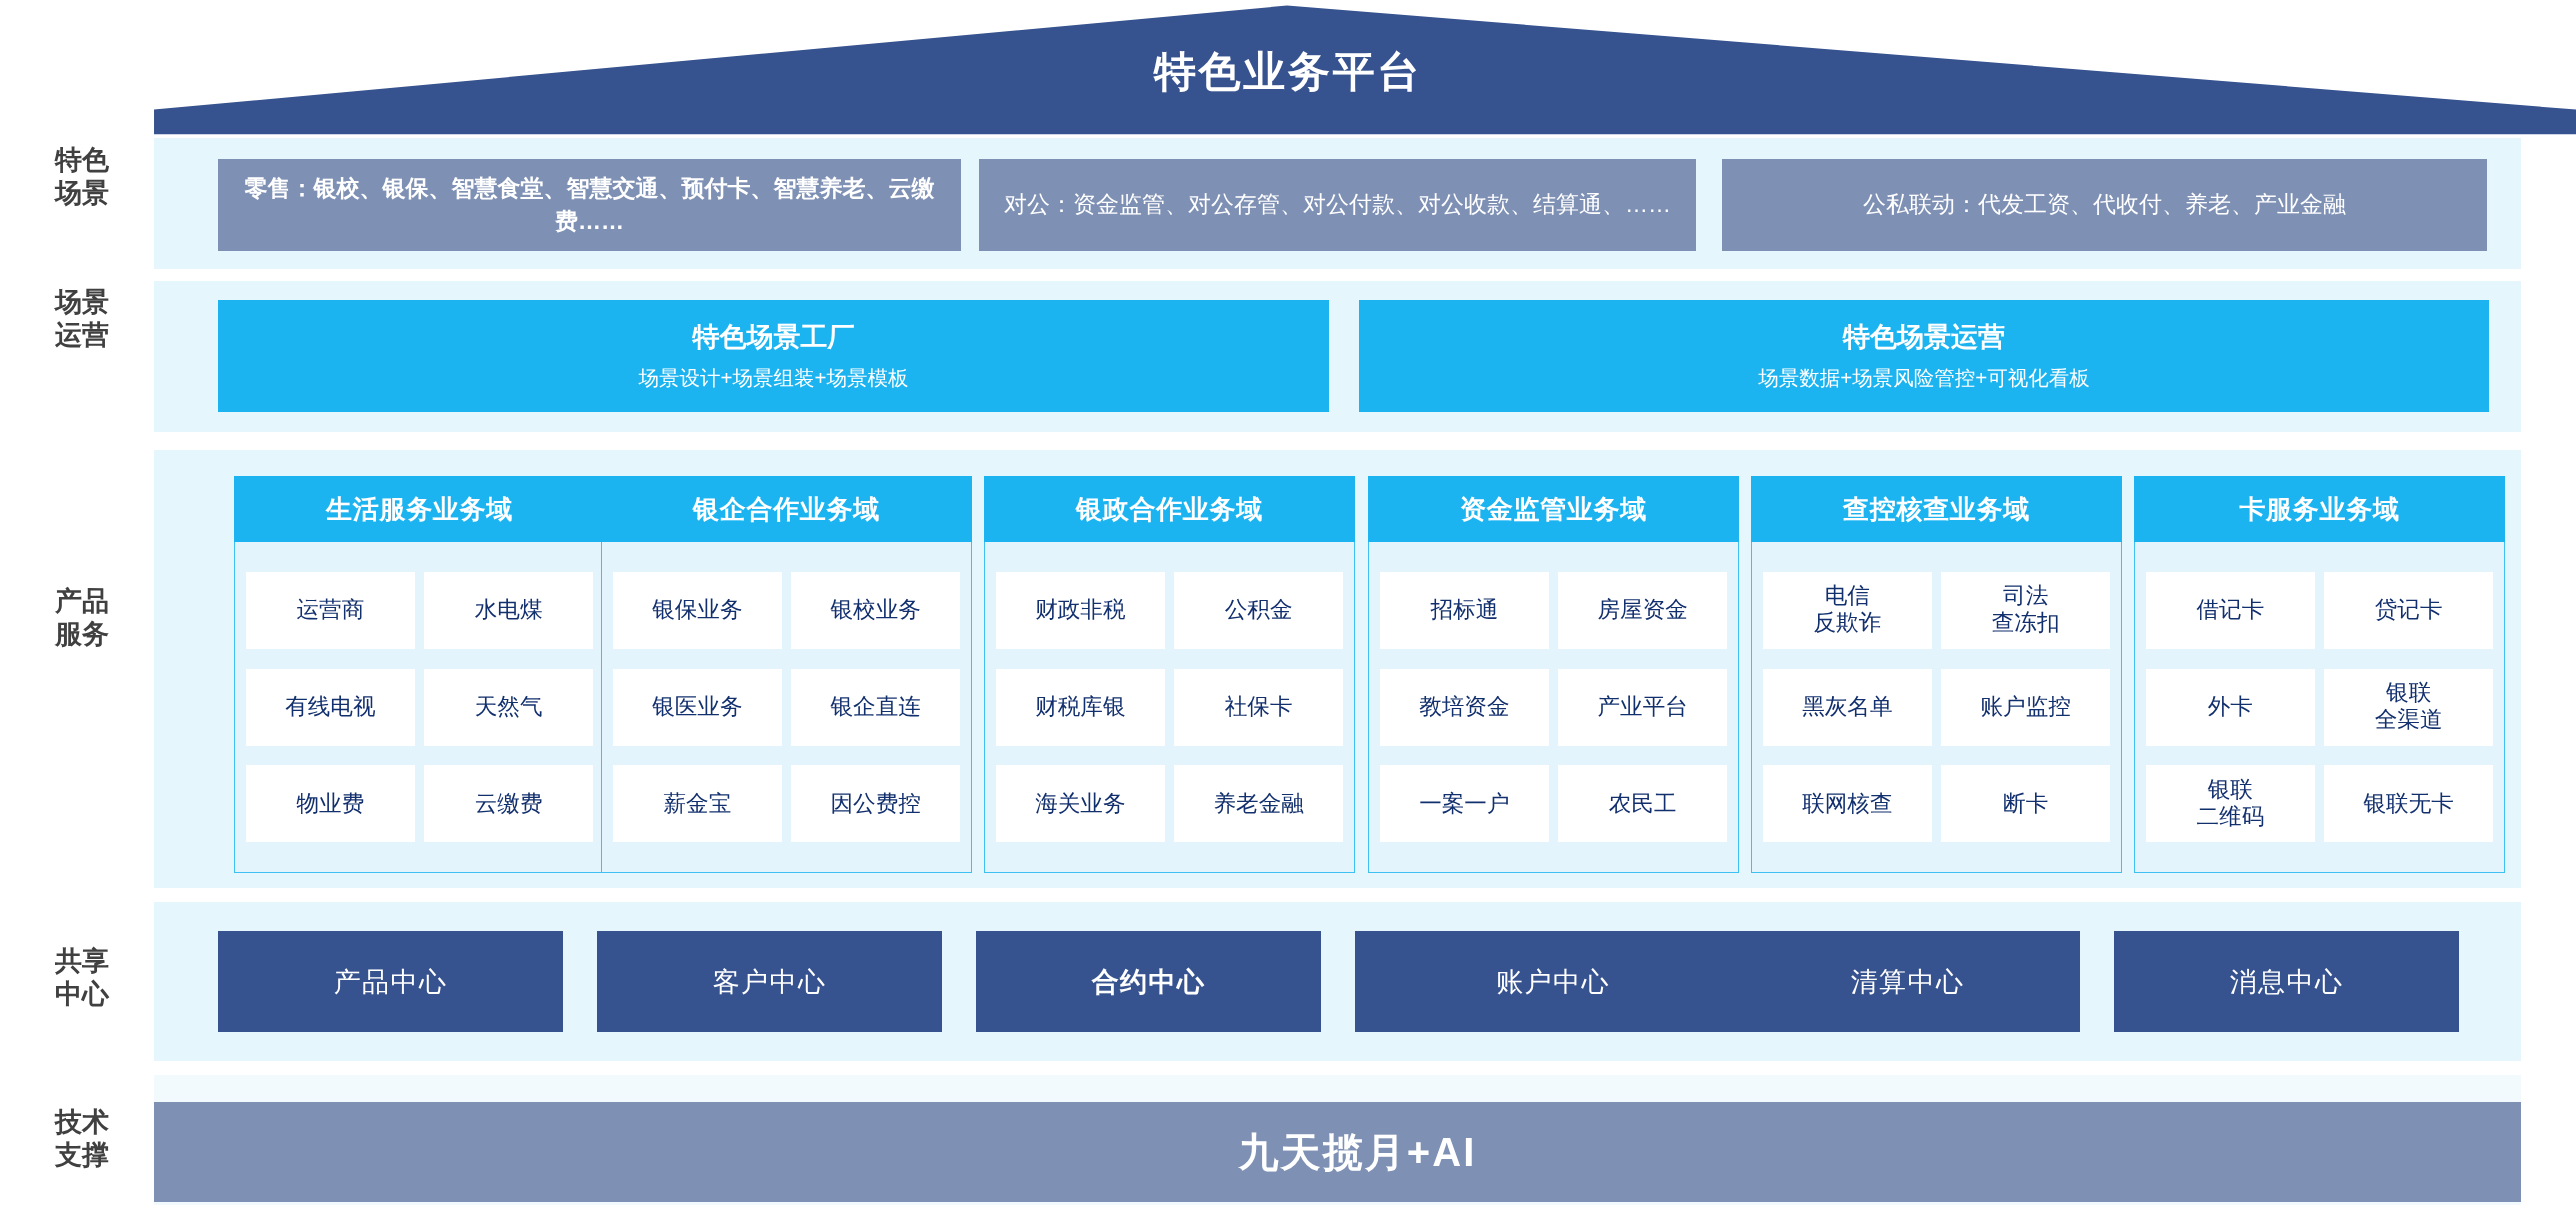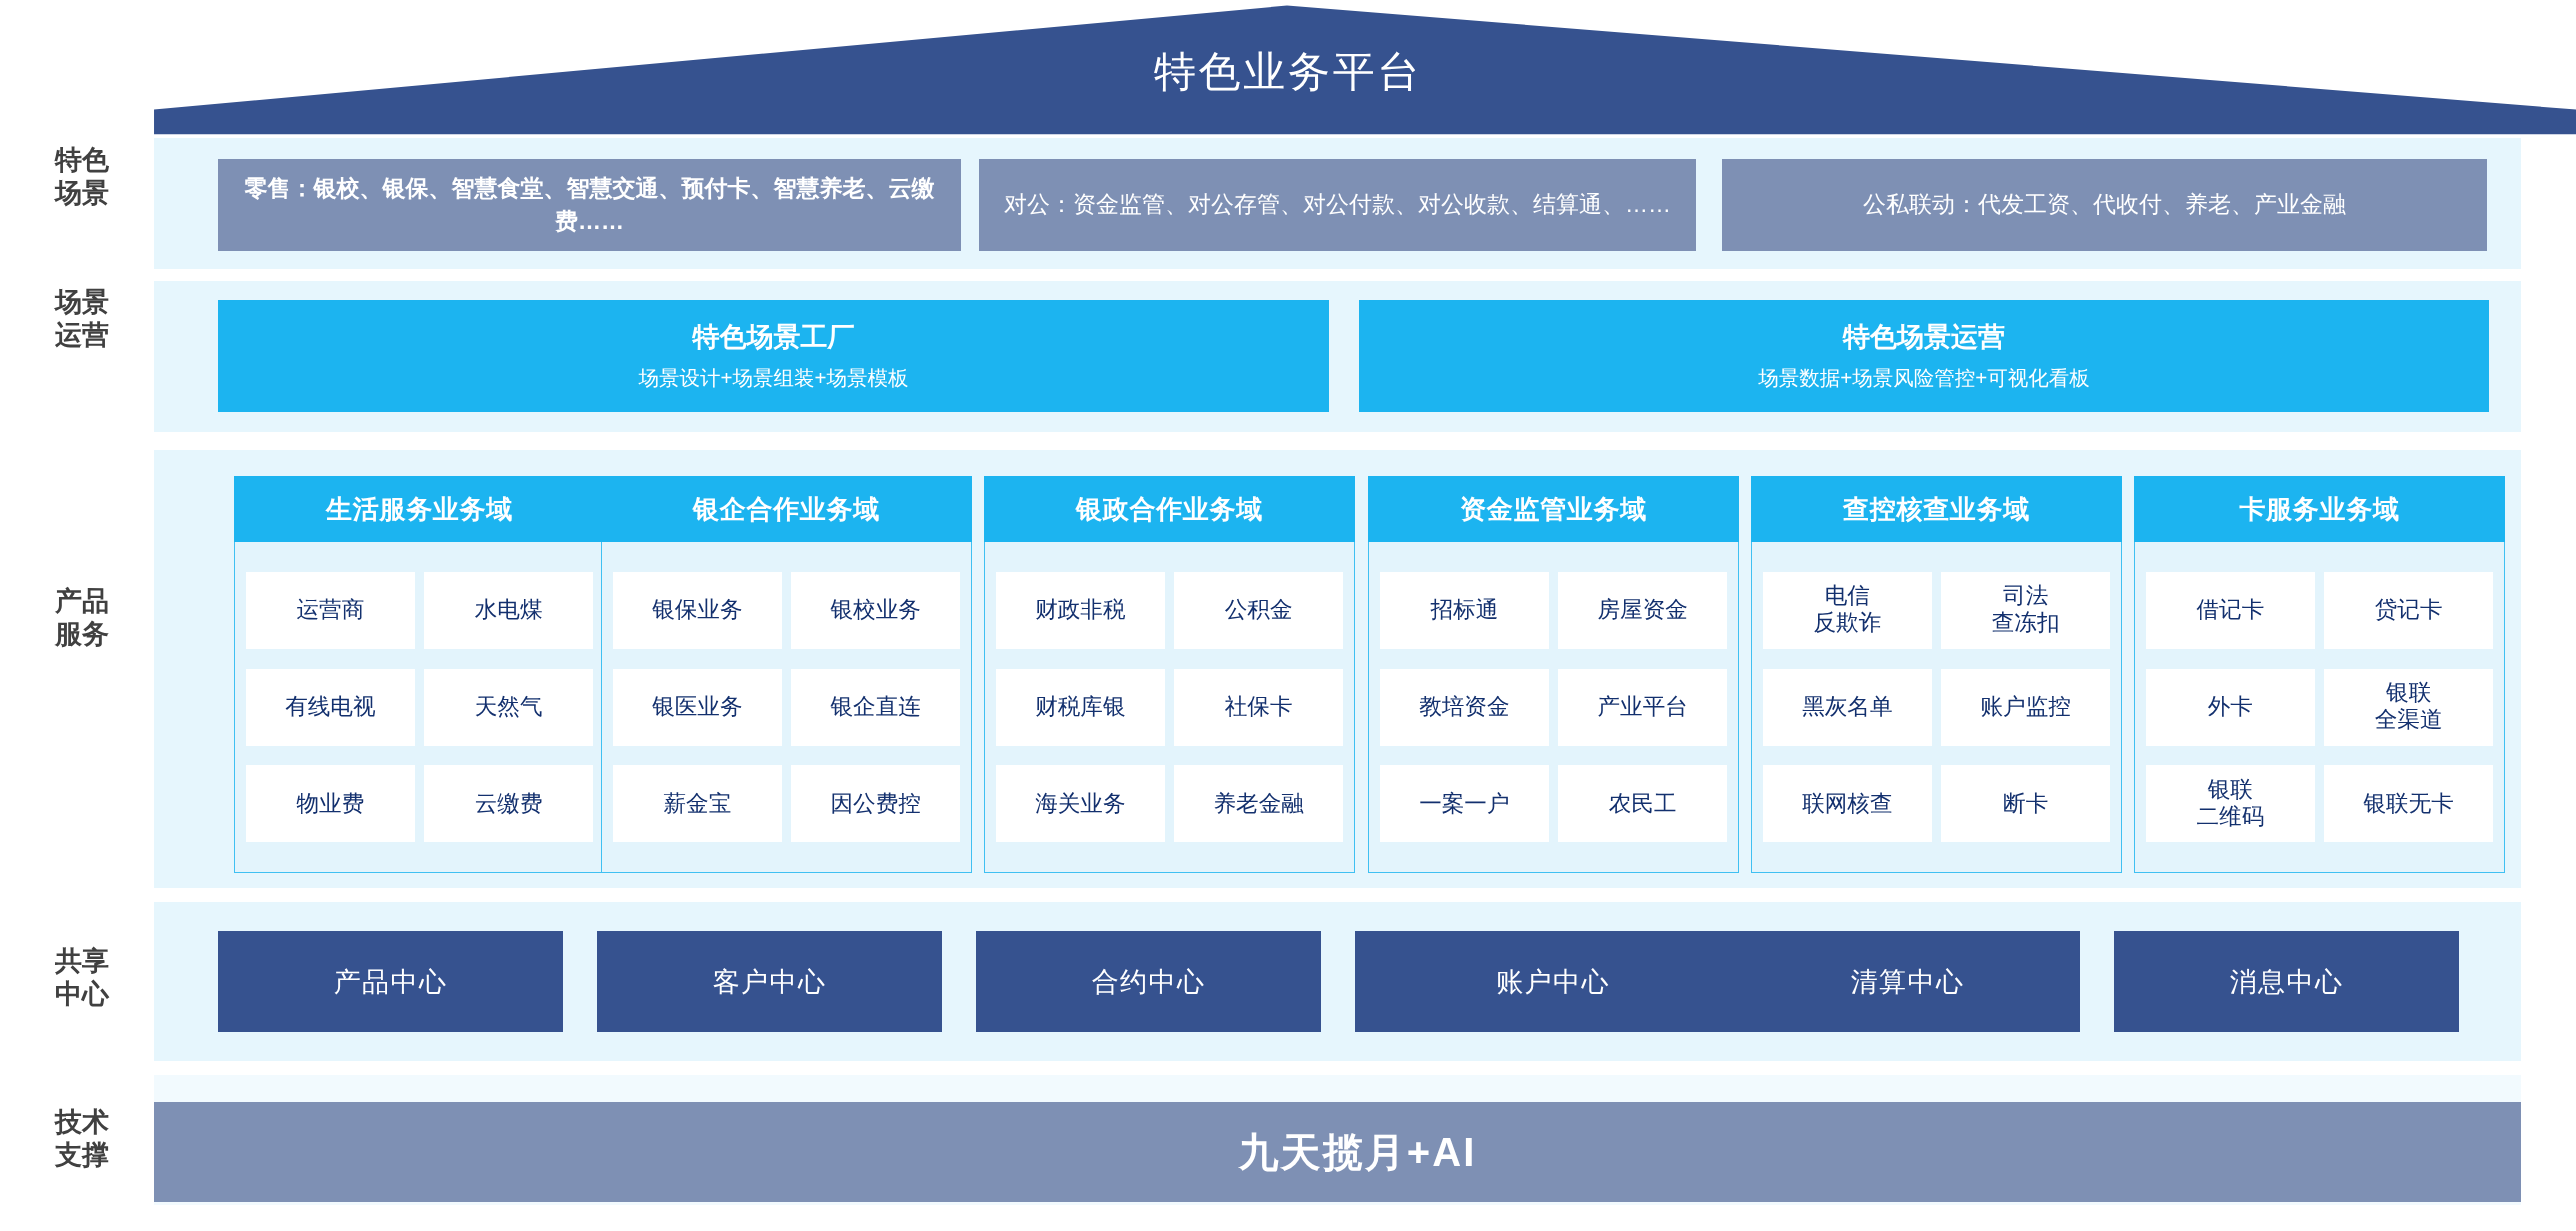--- a/index.html
+++ b/index.html
@@ -10,21 +10,21 @@
     overflow: hidden;
   }
   .page { position: relative; width: 2576px; height: 1232px; background: #fff; }
 
   
   .roof-wrap { position: absolute; left: 0; top: 0; width: 2576px; height: 137px; }
   .roof-svg { position: absolute; left: 0; top: 0; }
   .roof-title {
     position: absolute; left: 0; top: 34px; width: 2576px;
     text-align: center; color: #ffffff;
-    font-size: 42px; font-weight: normal; letter-spacing: 2.7px;
+    font-size: 42px; font-weight: bold; letter-spacing: 2.7px;
     line-height: 75px;
   }
 
   
   .rowlabel {
     position: absolute; left: 20.5px; width: 123px;
     text-align: center; color: #404040;
     font-size: 27px; font-weight: bold; line-height: 1.24;
   }
 
@@ -231,21 +231,21 @@
         <div class="dom-cell">银联
 二维码</div>
         <div class="dom-cell">银联无卡</div>
       </div>
     </div>
   </div>
 
   <div class="band" style="top:902px; height:159px;"></div>
   <div class="sc-box" style="left:218px;  top:931px; width:345px; height:101px;">产品中心</div>
   <div class="sc-box" style="left:597px;  top:931px; width:345px; height:101px;">客户中心</div>
-  <div class="sc-box" style="left:976px; top:931px; width:345px; height:101px;">合约中心</div>
+  <div class="sc-box" style="left:976px; top:931px; width:345px; height:101px;font-weight:bold;">合约中心</div>
   <div class="sc-box" style="left:1355px; top:931px; width:396px; height:101px;">账户中心</div>
   <div class="sc-box" style="left:1735px; top:931px; width:345px; height:101px;">清算中心</div>
   <div class="sc-box" style="left:2114px; top:931px; width:345px; height:101px;">消息中心</div>
 
   <div class="band" style="top:1075px; height:130px; background:#F2FAFE;"></div>
   <div class="tech-bar" style="left:154px; top:1102px; width:2367px; height:100px;">九天揽月+AI</div>
 
 </div>
 
 

